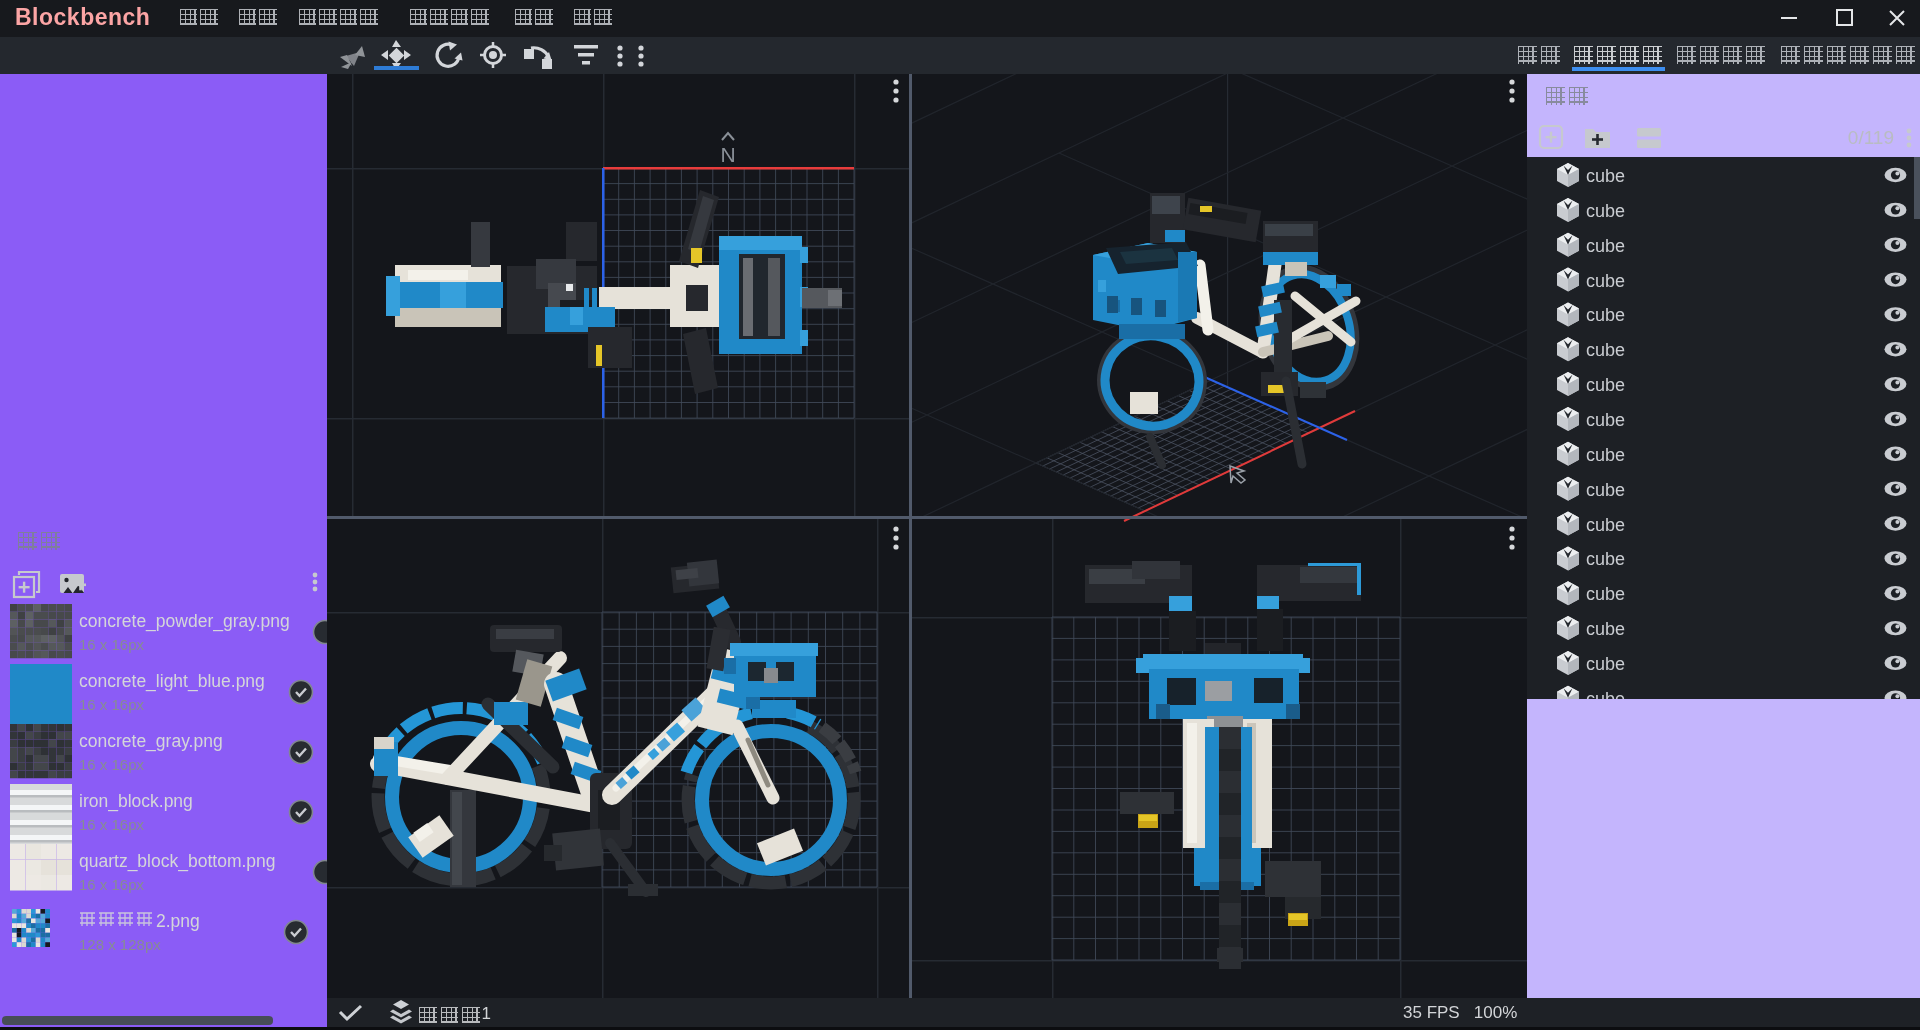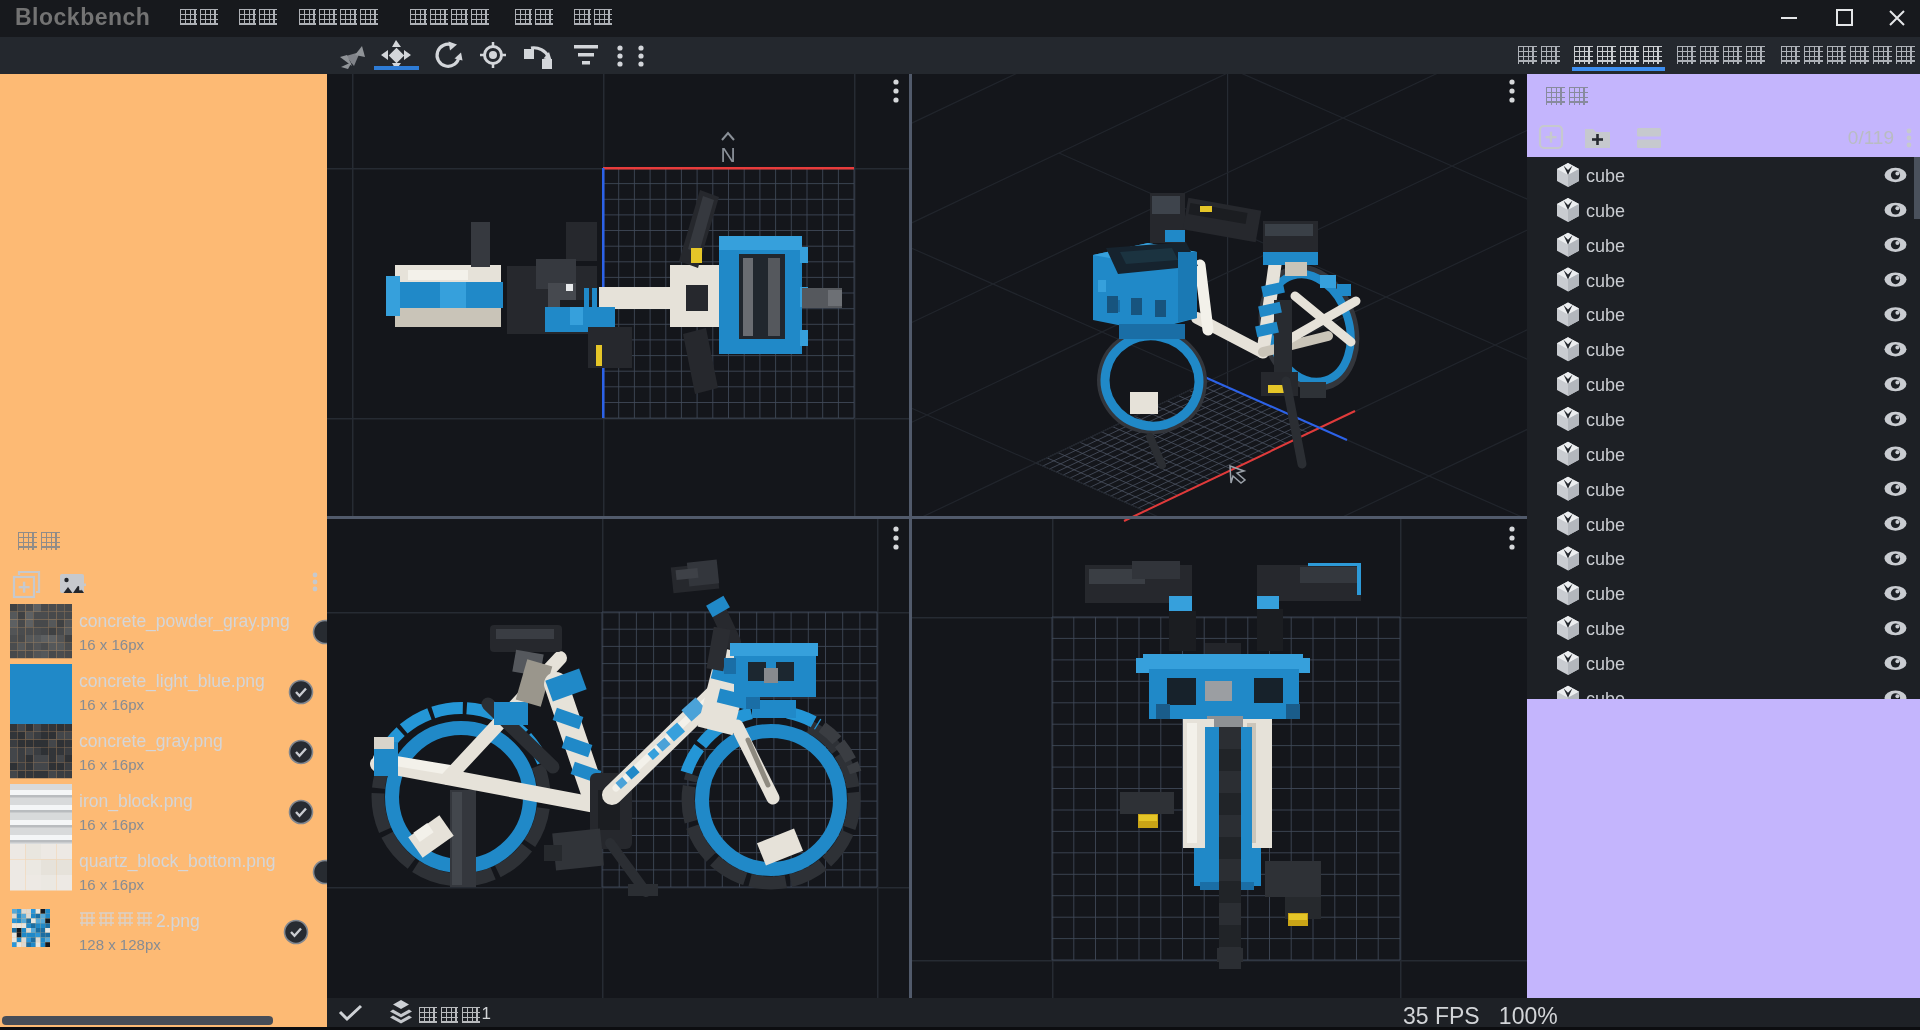--- a/index.html
+++ b/index.html
@@ -1,26 +1,26 @@
 <!DOCTYPE html>
 <html><head>
 <meta charset="utf-8">
 <style>
 *{margin:0;padding:0;box-sizing:border-box}
 html,body{width:1920px;height:1030px;overflow:hidden;background:#23262c;font-family:"Liberation Sans",sans-serif}
 .abs{position:absolute}
 #titlebar{position:absolute;left:0;top:0;width:1920px;height:37px;background:#17191d}
-#logo{position:absolute;left:15px;top:4px;font-size:23px;font-weight:bold;color:#737373;letter-spacing:.5px}
+#logo{position:absolute;left:15px;top:4px;font-size:23px;font-weight:bold;color:#fca5a5;letter-spacing:.5px}
 .menuitem{position:absolute;top:9px;color:#c9ccd1}
 #toolrow{position:absolute;left:0;top:37px;width:1920px;height:37px;background:#24282e}
 .zh{display:inline-block;background-image:repeating-linear-gradient(to bottom,currentColor 0 1.5px,transparent 1.5px 4.8px),repeating-linear-gradient(to right,currentColor 0 1.5px,transparent 1.5px 4.8px);opacity:.85}
 .zh16{width:17.5px;height:16px;margin:0 1.5px;vertical-align:-2px}
 .zh19{width:19px;height:18px;margin:0 2px;vertical-align:-2px}
 .zh17{width:17.5px;height:16.5px;margin:0 2px;vertical-align:-2px}
-#leftpanel{position:absolute;left:0;top:74px;width:327px;height:956px;background:#fdba74}
+#leftpanel{position:absolute;left:0;top:74px;width:327px;height:956px;background:#8b5cf6}
 #viewports{position:absolute;left:327px;top:74px;width:1200px;height:924px;background:#14161b}
 #rightpanel{position:absolute;left:1527px;top:74px;width:393px;height:924px;background:#c4b5fd}
 #statusbar{position:absolute;left:327px;top:998px;width:1593px;height:29px;background:#1e2126}
 #bottomstrip{position:absolute;left:0;top:1027px;width:1920px;height:3px;background:#0c0d10}
 .vsplit{position:absolute;left:909px;top:74px;width:3px;height:924px;background:#515a6b}
 .hsplit{position:absolute;left:327px;top:516px;width:1200px;height:3px;background:#515a6b}
 </style>
 </head>
 <body>
 <div id="titlebar">
@@ -646,17 +646,17 @@
 <div id="statusbar">
   <svg class="abs" style="left:8px;top:0" width="120" height="29" fill="#ced1d5">
     <path d="M5 14 L12 21 L26 8" stroke="#ced1d5" stroke-width="3" fill="none"></path>
     <g transform="translate(55,2)">
       <path d="M11 0 L19 4.5 L11 9 L3 4.5 Z"></path>
       <path d="M3 9.5 L11 14 L19 9.5 L22 11.5 L11 17.5 L0 11.5 Z" opacity=".95"></path>
       <path d="M3 15.5 L11 20 L19 15.5 L22 17.5 L11 23.5 L0 17.5 Z" opacity=".95"></path>
     </g>
   </svg>
   <div class="abs" style="left:90px;top:6px;color:#d3d5d8"><span class="zh zh17"></span><span class="zh zh17"></span><span class="zh zh17"></span><span style="font-size:17px;vertical-align:2px">1</span></div>
-  <div class="abs" style="left:1076px;top:5px;color:#d3d5d8;font-size:23px">35 FPS&nbsp;&nbsp;&nbsp;100%</div>
+  <div class="abs" style="left:1076px;top:5px;color:#d3d5d8;font-size:17px">35 FPS&nbsp;&nbsp;&nbsp;100%</div>
 </div>
 <div id="bottomstrip"></div>
 <div class="vsplit"></div>
 <div class="hsplit"></div>
 
 </body></html>

